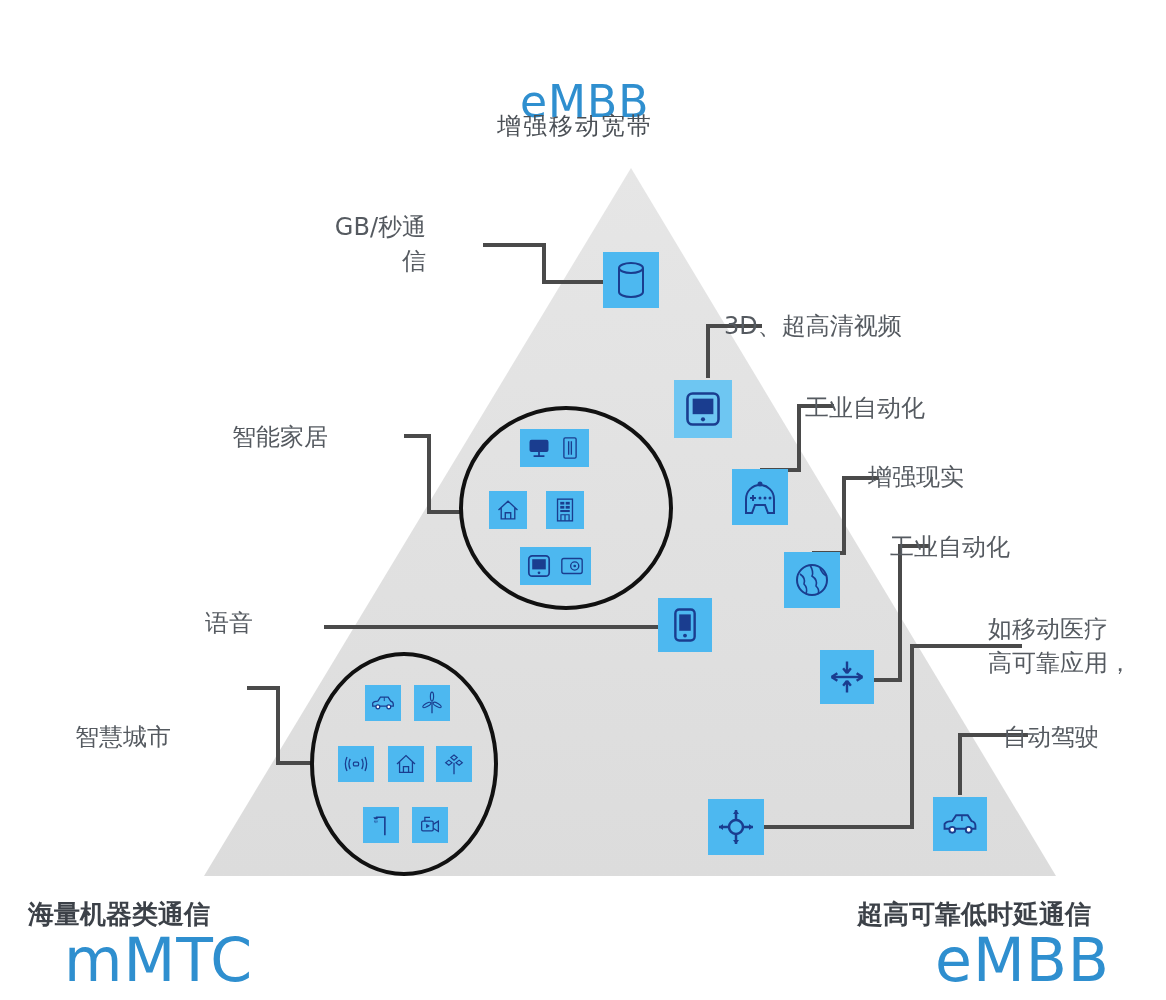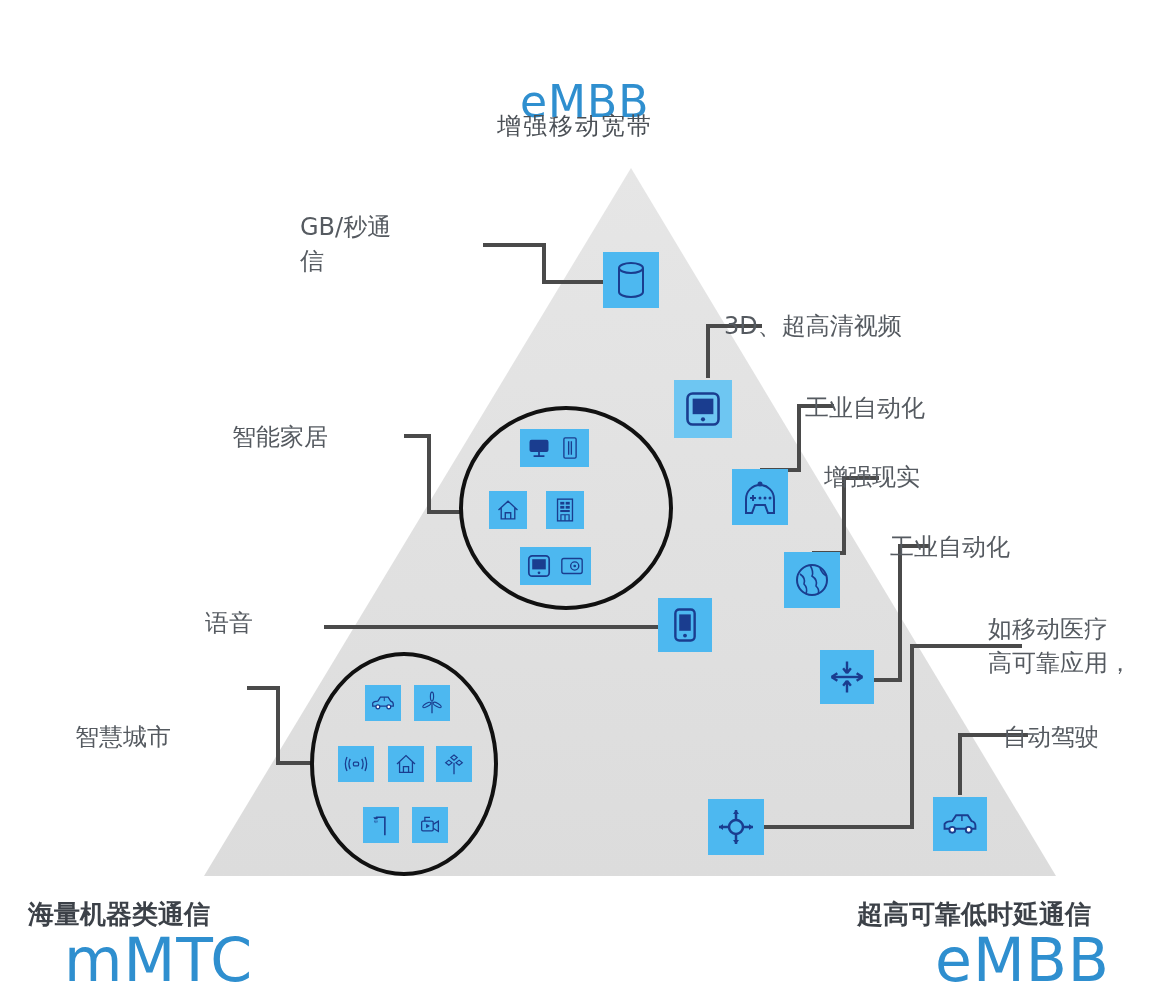--- a/index.html
+++ b/index.html
@@ -1,20 +1,20 @@
 <!DOCTYPE html>
 <html><head>
 <meta charset="utf-8">
 <style>
   html, body { margin: 0; padding: 0; background: #ffffff; }
   body { width: 1166px; height: 1000px; position: relative; overflow: hidden;
          font-family: "DejaVu Sans", "Liberation Sans", sans-serif; }
   #stage { position: absolute; left: 0; top: 0; width: 1166px; height: 1000px; padding-left: 46px; }
   .lbl { position: absolute; color: #555a60; font-size: 24px; line-height: 34px; white-space: nowrap; }
-  .lbl.right { }
+  .lbl.right { text-align: right; }
   .corner-cn { position: absolute; color: #3c4148; font-size: 26px; font-weight: bold; white-space: nowrap; }
   .corner-en { position: absolute; color: #2f8fcf; font-size: 60px; white-space: nowrap; letter-spacing: 1px; }
   .top-en { position: absolute; color: #2f8fcf; font-size: 44px; white-space: nowrap; letter-spacing: 1px; }
   .top-cn { position: absolute; color: #4a4f55; font-size: 24px; white-space: nowrap; letter-spacing: 2px; }
 </style>
 </head>
 <body>
 
 <div id="stage">
   <svg id="diagram" width="1166" height="1000" viewBox="0 0 1166 1000">
@@ -226,21 +226,21 @@
   <div class="corner-cn" style="left:857px; top:897px;">超高可靠低时延通信</div>
   <div class="corner-en" style="left:935px; top:925px;">eMBB</div>
 
   
   <div class="lbl right" style="left:300px; top:210px; width:126px;">
     <div>GB/秒通</div>
     <div>信</div>
   </div>
   <div class="lbl" style="left:724px; top:309px;">3D、超高清视频</div>
   <div class="lbl" style="left:805px; top:391px;">工业自动化</div>
-  <div class="lbl" style="left:824px; top:460px;text-align:center;">增强现实</div>
+  <div class="lbl" style="left:868px; top:460px;text-align:center;">增强现实</div>
   <div class="lbl" style="left:890px; top:530px;">工业自动化</div>
   <div class="lbl" style="left:988px; top:612px;">
     <div>如移动医疗</div>
     <div>高可靠应用，</div>
   </div>
   <div class="lbl" style="left:1003px; top:720px;">自动驾驶</div>
   <div class="lbl" style="left:205px; top:606px;">语音</div>
   <div class="lbl" style="left:232px; top:420px;">智能家居</div>
   <div class="lbl" style="left:75px; top:672px;margin-top:48px;">智慧城市</div>
 </div>

